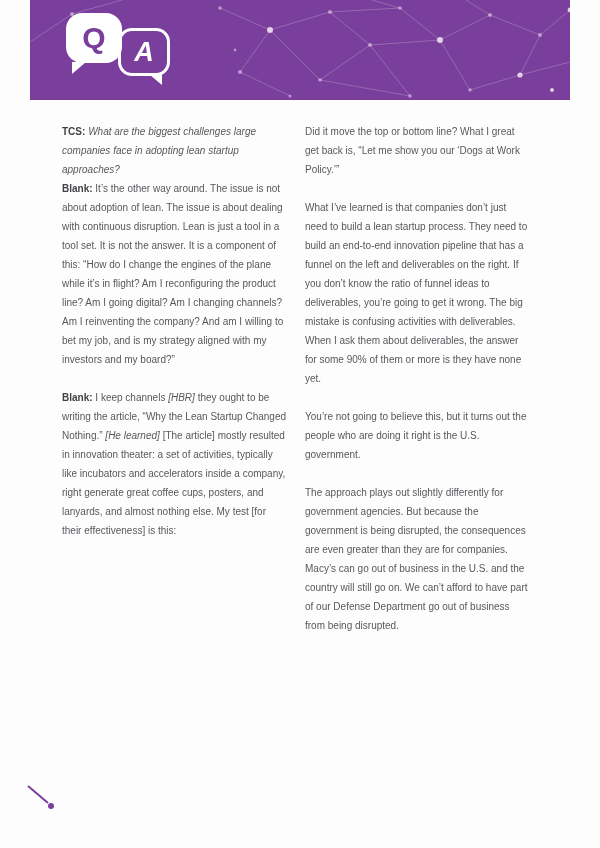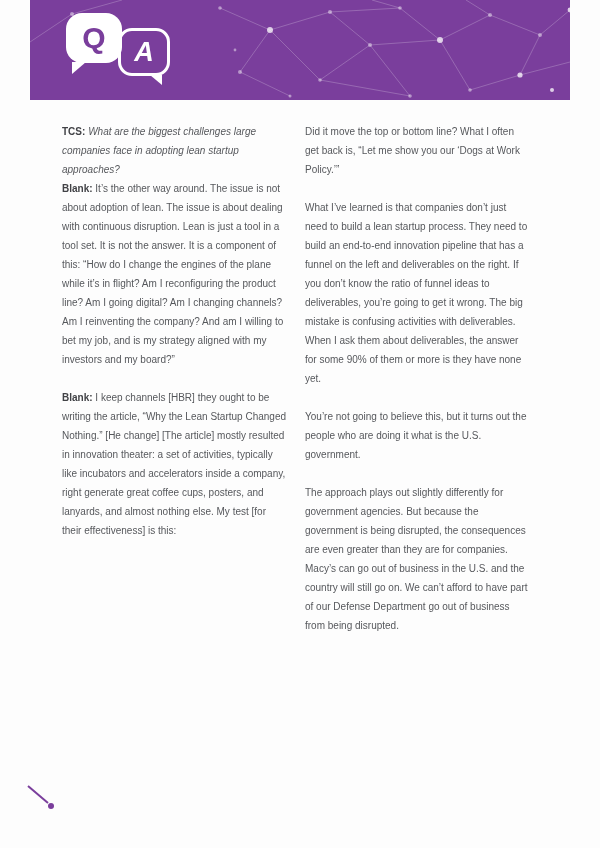--- a/index.html
+++ b/index.html
@@ -88,21 +88,21 @@
     width: 225px;
     font-size: 10px;
     line-height: 19px;
     color: #56585c;
   }
   .col p { margin: 0 0 19px 0; }
   .col p.tight { margin-bottom: 0; }
   .speaker { font-weight: bold; color: #414246; }
   .q-text { font-style: italic; }
   .roman { font-style: normal; }
-  .aside-italic { }
+  .aside-italic { font-style: italic; }
 
   
   .corner-decor {
     position: absolute;
     left: 26px; top: 782px;
     width: 36px; height: 32px;
   }
 </style>
 </head>
 <body>
@@ -167,29 +167,29 @@
       </p>
       <p>
         <span class="speaker">Blank:</span>
         <span>It’s the other way around. The issue is not about adoption of lean. The issue is about dealing with continuous disruption. Lean is just a tool in a tool set. It is not the answer. It is a component of this: “How do I change the engines of the plane while it’s in flight? Am I reconfiguring the product line? Am I going digital? Am I changing channels? Am I reinventing the company? And am I willing to bet my job, and is my strategy aligned with my investors and my board?”</span>
       </p>
       <p>
         <span class="speaker">Blank:</span>
         <span>I keep channels</span>
         <span class="aside-italic">[HBR]</span>
         <span>they ought to be writing the article, “Why the Lean Startup Changed Nothing.”</span>
-        <span class="aside-italic">[He change]</span>
+        <span class="aside-italic">[He learned]</span>
         <span>[The article] mostly resulted in innovation theater: a set of activities, typically like incubators and accelerators inside a company, right generate great coffee cups, posters, and lanyards, and almost nothing else. My test [for their effectiveness] is this:</span>
       </p>
     </div>
 
     <div class="col">
-      <p>Did it move the top or bottom line? What I often get back is, “Let me show you our ‘Dogs at Work Policy.’”</p>
+      <p>Did it move the top or bottom line? What I great get back is, “Let me show you our ‘Dogs at Work Policy.’”</p>
       <p>What I’ve learned is that companies don’t just need to build a lean startup process. They need to build an end-to-end innovation pipeline that has a funnel on the left and deliverables on the right. If you don’t know the ratio of funnel ideas to deliverables, you’re going to get it wrong. The big mistake is confusing activities with deliverables. When I ask them about deliverables, the answer for some 90% of them or more is they have none yet.</p>
-      <p>You’re not going to believe this, but it turns out the people who are doing it what is the U.S. government.</p>
+      <p>You’re not going to believe this, but it turns out the people who are doing it right is the U.S. government.</p>
       <p>The approach plays out slightly differently for government agencies. But because the government is being disrupted, the consequences are even greater than they are for companies. Macy’s can go out of business in the U.S. and the country will still go on. We can’t afford to have part of our Defense Department go out of business from being disrupted.</p>
     </div>
 
   </div>
 
   <svg class="corner-decor" viewBox="0 0 36 32" xmlns="http://www.w3.org/2000/svg">
     <line x1="2" y1="4" x2="22" y2="21" stroke="#7a3e9c" stroke-width="2"></line>
     <circle cx="25" cy="24" r="3" fill="#7a3e9c"></circle>
   </svg>
 

